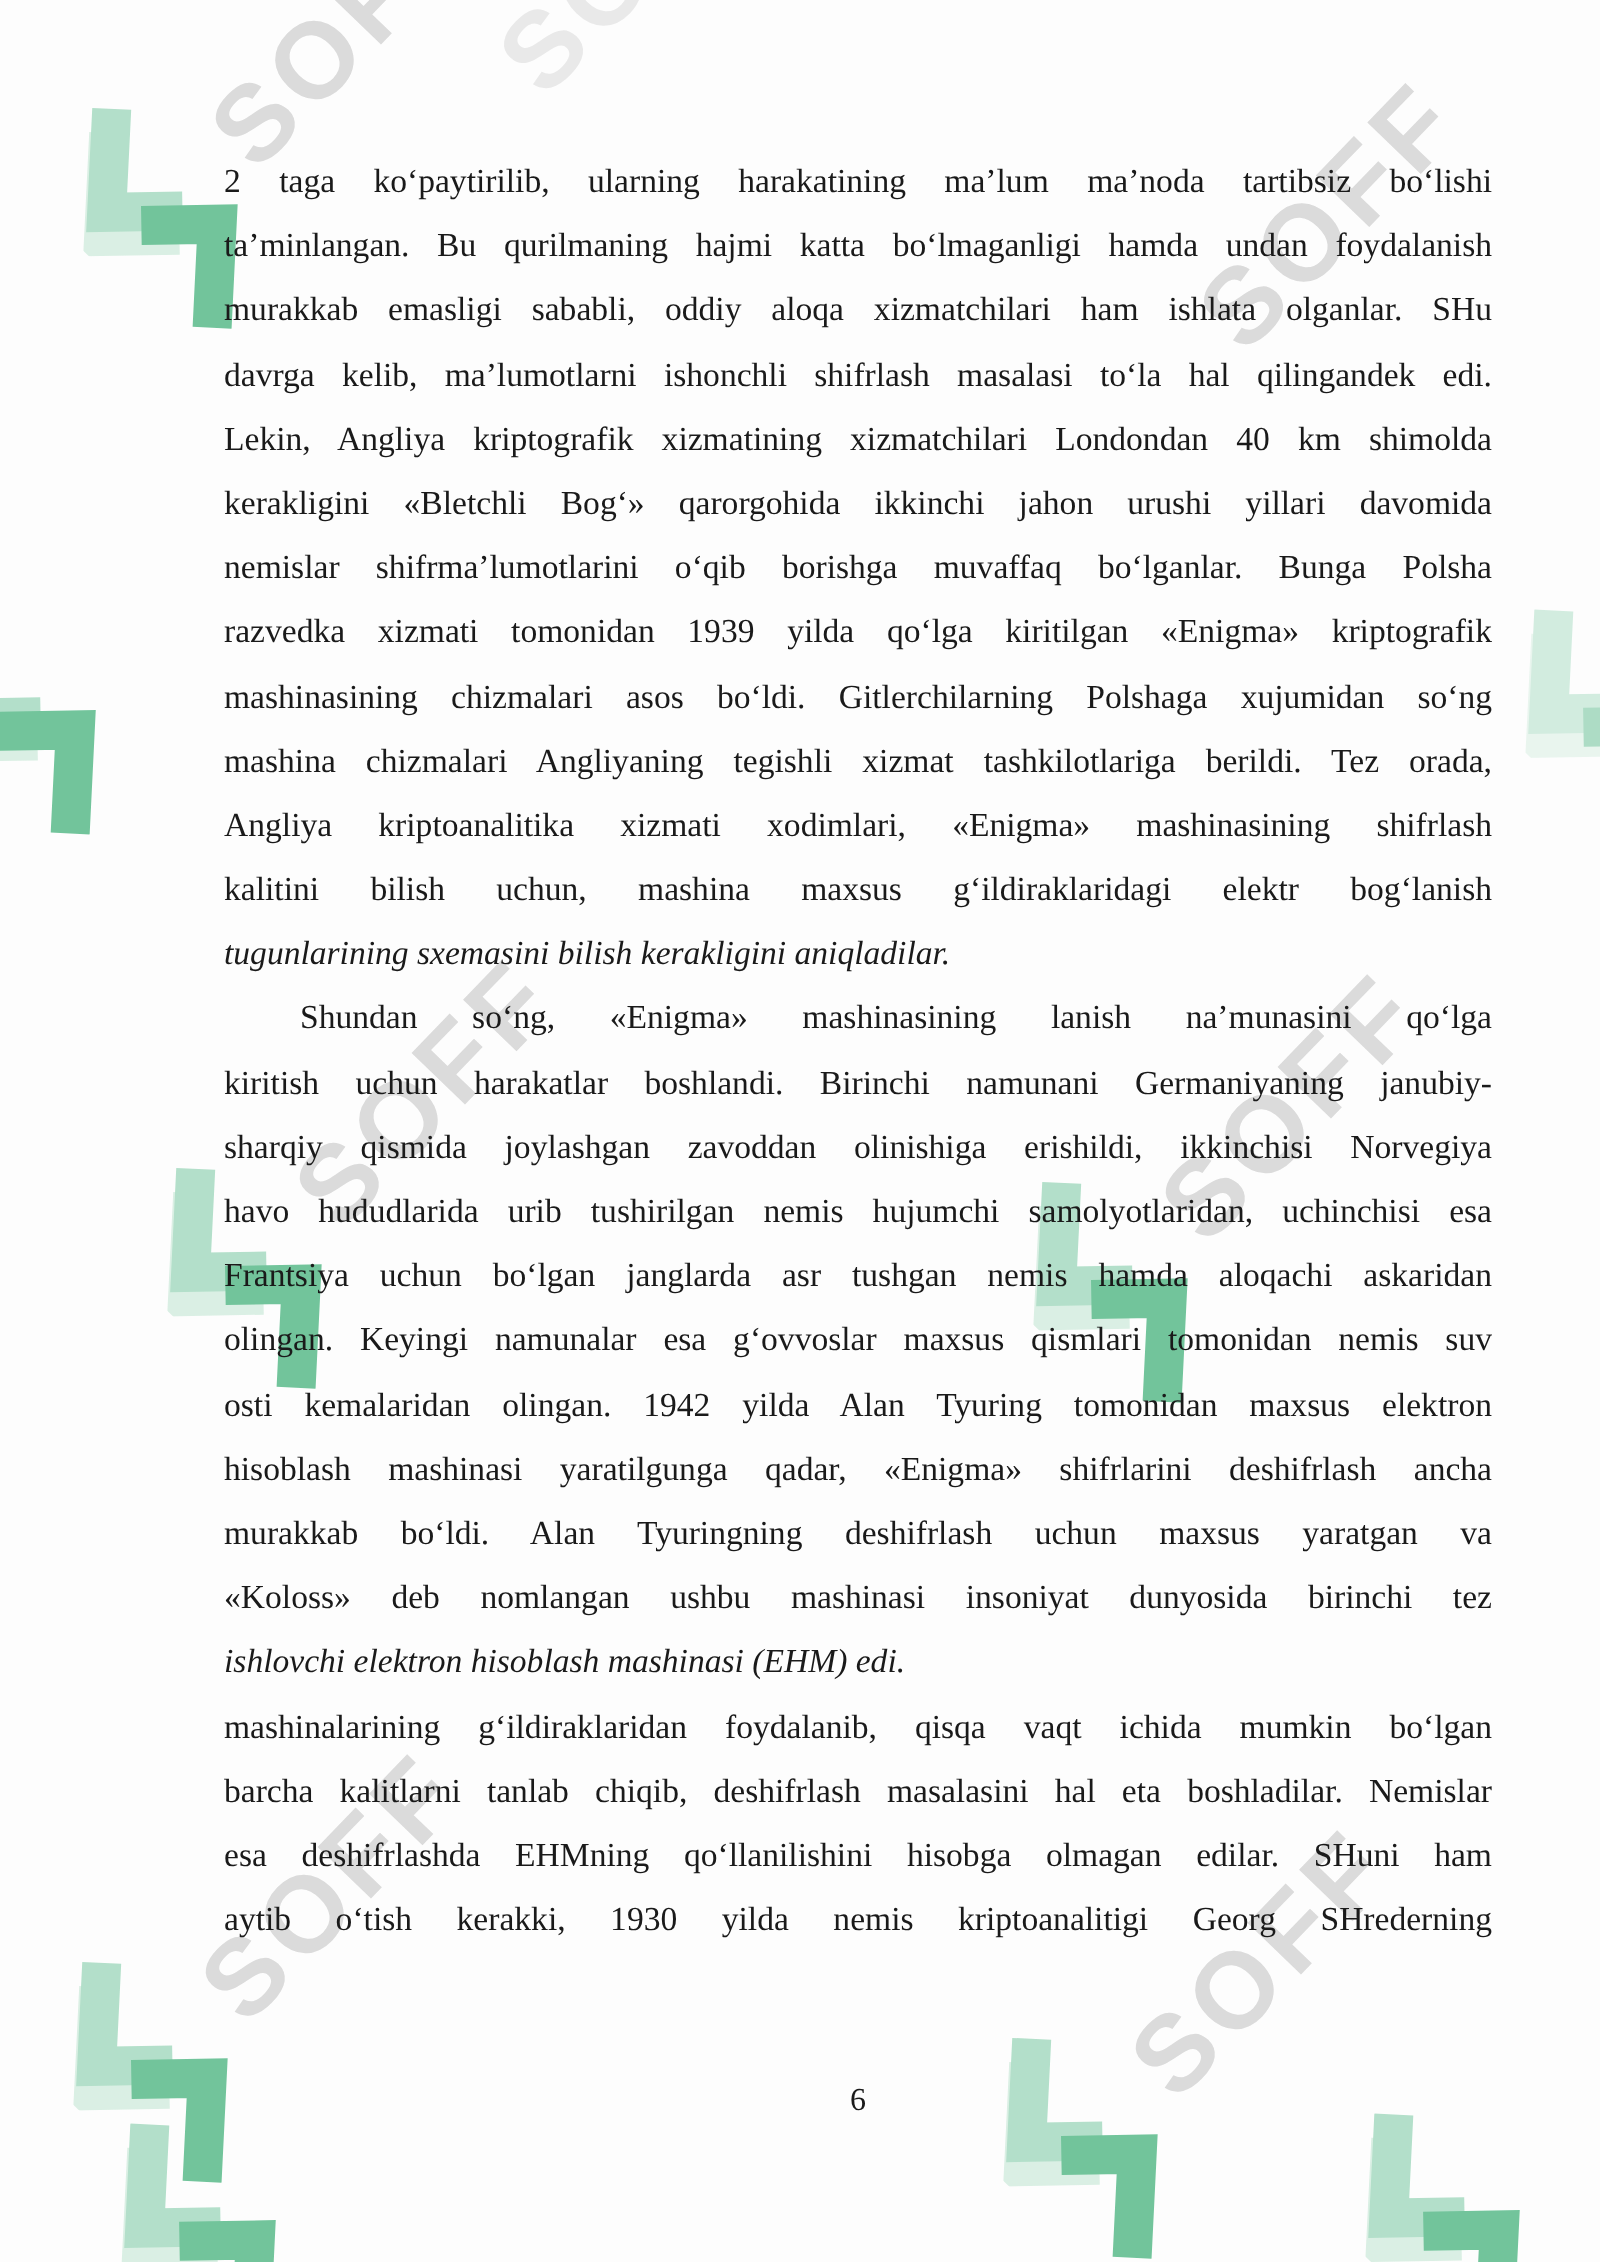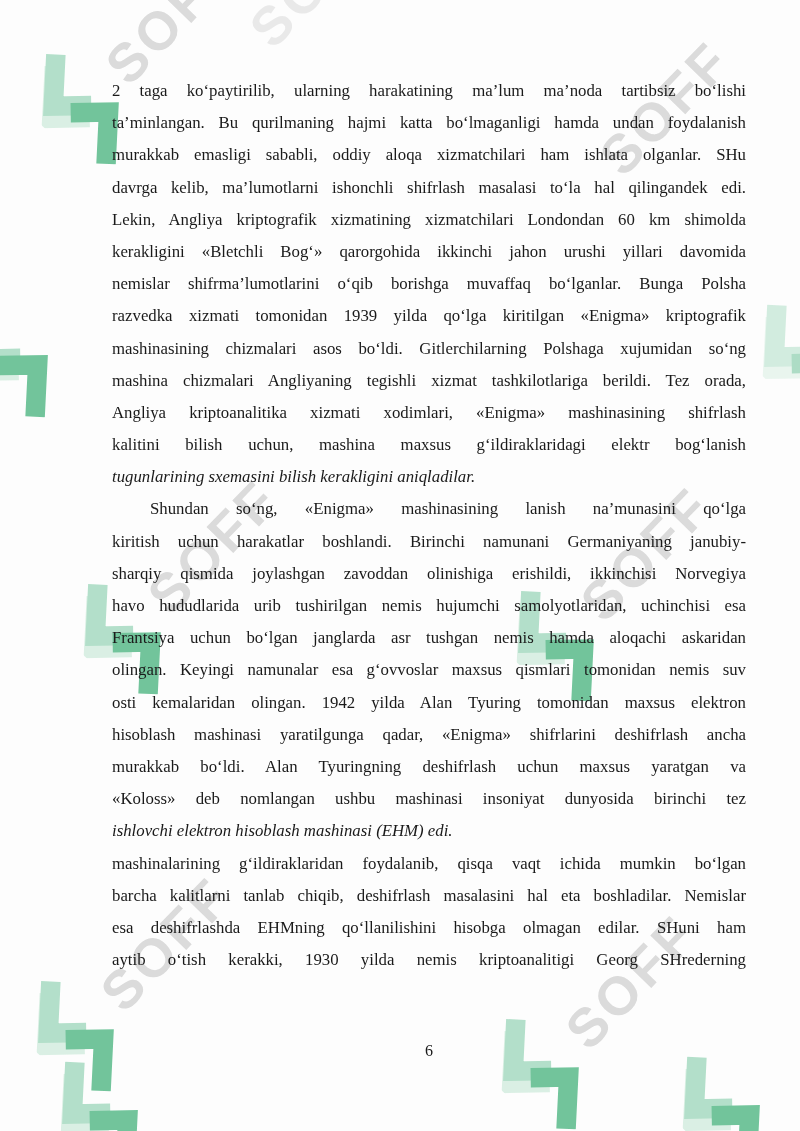--- a/index.html
+++ b/index.html
@@ -170,21 +170,21 @@
       <span class="wm-text">SOFF</span>
     </div>
 
   </div>
 
   <div class="textblock" id="textblock">
       <div class="line">2 taga ko‘paytirilib, ularning harakatining ma’lum ma’noda tartibsiz bo‘lishi</div>
       <div class="line">ta’minlangan. Bu qurilmaning hajmi katta bo‘lmaganligi hamda undan foydalanish</div>
       <div class="line">murakkab emasligi sababli, oddiy aloqa xizmatchilari ham ishlata olganlar. SHu</div>
       <div class="line">davrga kelib, ma’lumotlarni ishonchli shifrlash masalasi to‘la hal qilingandek edi.</div>
-      <div class="line">Lekin, Angliya kriptografik xizmatining xizmatchilari Londondan 60 km shimolda</div>
+      <div class="line">Lekin, Angliya kriptografik xizmatining xizmatchilari Londondan 40 km shimolda</div>
       <div class="line">kerakligini «Bletchli Bog‘» qarorgohida ikkinchi jahon urushi yillari davomida</div>
       <div class="line">nemislar shifrma’lumotlarini o‘qib borishga muvaffaq bo‘lganlar. Bunga Polsha</div>
       <div class="line">razvedka xizmati tomonidan 1939 yilda qo‘lga kiritilgan «Enigma» kriptografik</div>
       <div class="line">mashinasining chizmalari asos bo‘ldi. Gitlerchilarning Polshaga xujumidan so‘ng</div>
       <div class="line">mashina chizmalari Angliyaning tegishli xizmat tashkilotlariga berildi. Tez orada,</div>
       <div class="line">Angliya kriptoanalitika xizmati xodimlari, «Enigma» mashinasining shifrlash</div>
       <div class="line">kalitini bilish uchun, mashina maxsus g‘ildiraklaridagi elektr bog‘lanish</div>
       <div class="line last">tugunlarining sxemasini bilish kerakligini aniqladilar.</div>
       <div class="line indent">Shundan so‘ng, «Enigma» mashinasining lanish na’munasini qo‘lga</div>
       <div class="line">kiritish uchun harakatlar boshlandi. Birinchi namunani Germaniyaning janubiy-</div>

